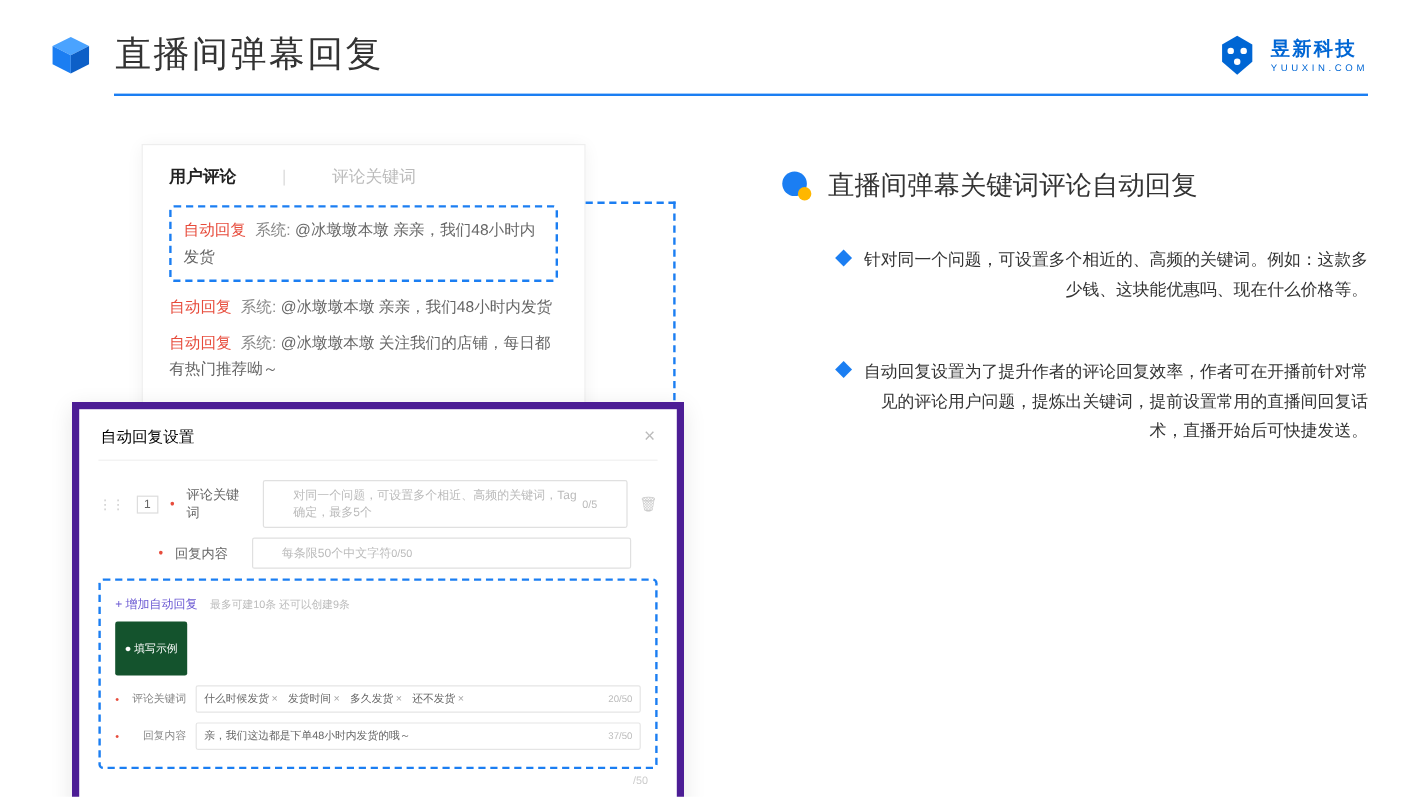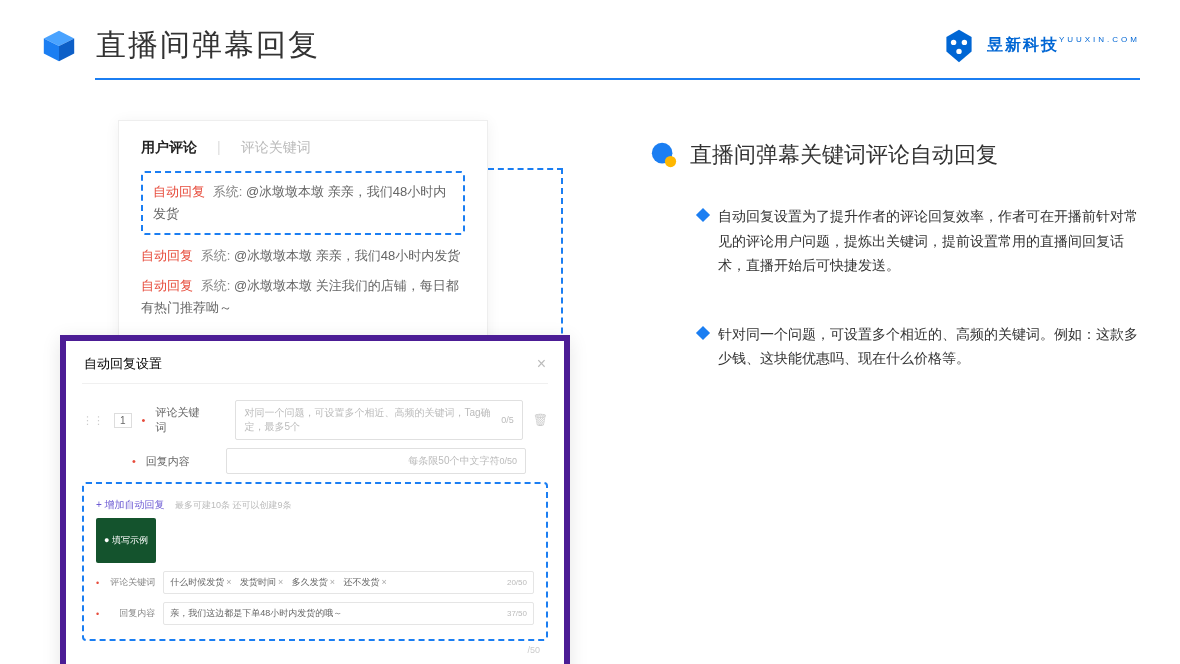--- a/index.html
+++ b/index.html
@@ -4,68 +4,68 @@
 <style>
 * { margin: 0; padding: 0; box-sizing: border-box; }
 body { font-family: "Microsoft YaHei", Arial, sans-serif; background: #fff; width: 1180px; height: 664px; position: relative; }
 
 .header { display: flex; align-items: center; justify-content: space-between; padding: 25px 40px 0 40px; }
 .header-left { display: flex; align-items: center; gap: 18px; }
 .cube-icon { width: 38px; height: 38px; position: relative; }
 .page-title { font-size: 30px; color: #333; font-weight: 500; letter-spacing: 2px; text-align: right; }
 .brand { display: flex; align-items: center; gap: 10px; }
 .brand-icon { width: 36px; height: 36px; }
-.brand-text { display: flex; flex-direction: row; }
+.brand-text { display: flex; flex-direction: column; }
 .brand-name { font-size: 16px; color: #0066d4; font-weight: bold; letter-spacing: 2px; }
 .brand-sub { font-size: 8px; color: #0066d4; letter-spacing: 3px; }
 .hr-line { height: 2px; background: #1b7ef2; margin: 12px 40px 0 95px; }
 
 .content { display: flex; padding: 40px 40px 0 60px; gap: 80px; }
 
 
 .left-col { position: relative; width: 510px; }
 .card1 { position: absolute; left: 58px; top: 0; width: 370px; background: #fff; border: 1px solid #eee; padding: 18px 22px 22px 22px; box-shadow: 0 2px 14px rgba(0,0,0,0.06); }
-.tabs { display: flex; gap: 20px; font-size: 14px; margin-bottom: 14px; }
+.tabs { display: flex; gap: 38px; font-size: 14px; margin-bottom: 14px; }
 .tab-active { font-weight: bold; color: #222; }
 .tab-inactive { color: #bbb; }
 .tab-sep { color: #ddd; }
 .highlight-box { border: 2px dashed #1b7ef2; border-radius: 4px; padding: 8px 10px; margin-bottom: 10px; position: relative; }
 .comment-line { font-size: 13px; color: #666; line-height: 1.7; margin-bottom: 8px; }
 .auto-label { color: #e74c3c; margin-right: 4px; }
 .sys-label { color: #888; }
 
 .card2 { position: absolute; left: 0; top: 215px; width: 510px; background: #fff; border: 6px solid #4c1d95; box-shadow: 0 4px 18px rgba(0,0,0,0.1); padding: 10px 16px 20px 16px; }
 .card2-header { display: flex; justify-content: space-between; align-items: center; font-size: 13px; padding: 4px 2px 10px 2px; border-bottom: 1px solid #f0f0f0; }
 .close-x { color: #bbb; font-size: 16px; cursor: pointer; }
 .form-row { display: flex; align-items: center; gap: 10px; margin: 16px 0 8px 0; font-size: 11px; }
 .num-badge { border: 1px solid #ddd; padding: 1px 5px; font-size: 10px; color: #666; }
 .dot-red { color: #e74c3c; }
 .field-label { color: #666; font-size: 11px; width: 54px; }
-.input-box { flex: 1; border: 1px solid #e0e0e0; border-radius: 2px; padding: 5px 8px; font-size: 10px; color: #bbb; display: flex; justify-content: flex-end; align-items: center; margin-left: 16px; }
+.input-box { flex: 1; border: 1px solid #e0e0e0; border-radius: 2px; padding: 5px 24px; font-size: 10px; color: #bbb; display: flex; justify-content: flex-start; align-items: center; }
 .counter { font-size: 9px; color: #bbb; }
 .trash { color: #ccc; font-size: 12px; }
 
 .example-box { border: 2px dashed #1b7ef2; border-radius: 4px; padding: 10px 12px 14px 12px; margin-top: 8px; }
 .add-link { color: #6b59d3; font-size: 10px; }
 .add-note { color: #bbb; font-size: 9px; margin-left: 6px; }
 .example-badge { background: #14532d; color: #fff; font-size: 9px; padding: 16px 8px; border-radius: 2px; display: inline-block; margin-top: 6px; }
 .ex-row { display: flex; align-items: center; gap: 8px; margin-top: 8px; font-size: 9px; }
 .ex-label { color: #888; width: 48px; text-align: right; }
 .ex-input { flex: 1; border: 1px solid #e5e5e5; border-radius: 2px; padding: 4px 6px; display: flex; justify-content: space-between; align-items: center; }
 .tag { font-size: 9px; color: #666; margin-right: 6px; }
 .tag::after { content: "×"; color: #aaa; margin-left: 2px; }
 .ex-counter { font-size: 8px; color: #bbb; }
 
 
 .conn1 { position: absolute; left: 428px; top: 48px; width: 75px; height: 2px; border-top: 2px dashed #1b7ef2; }
 .conn1v { position: absolute; left: 501px; top: 48px; width: 2px; height: 335px; border-left: 2px dashed #1b7ef2; }
 .conn1h2 { position: absolute; left: 468px; top: 381px; width: 35px; height: 2px; border-top: 2px dashed #1b7ef2; }
 
 
-.right-col { flex: 1; padding-top: 20px; }
+.right-col { flex: 1; padding-top: 20px; text-align: right; }
 .sub-header { display: flex; align-items: center; gap: 12px; margin-bottom: 34px; }
 .bubble-icon { width: 28px; height: 28px; position: relative; }
 .sub-title { font-size: 22px; color: #333; font-weight: 400; }
 .bullet-item { display: flex; gap: 10px; margin-bottom: 44px; padding-left: 48px; }
 .diamond { width: 10px; height: 10px; background: #1b7ef2; transform: rotate(45deg); flex-shrink: 0; margin-top: 6px; }
 .bullet-text { font-size: 14px; color: #333; line-height: 1.75; }
 </style>
 </head>
 <body>
 
@@ -199,21 +199,21 @@
         <svg viewBox="0 0 30 30" width="28" height="28">
           <circle cx="13" cy="13" r="11" fill="#1b7ef2"></circle>
           <circle cx="22" cy="22" r="6" fill="#ffb700"></circle>
         </svg>
       </div>
       <div class="sub-title">直播间弹幕关键词评论自动回复</div>
     </div>
 
     <div class="bullet-item">
       <div class="diamond"></div>
-      <div class="bullet-text">自动回复设置为了提升作者的评论回复效率，作者可在开播前针对常见的评论用户问题，提炼出关键词，提前设置常用的直播间回复话术，直播开始后可快捷发送。</div>
+      <div class="bullet-text">针对同一个问题，可设置多个相近的、高频的关键词。例如：这款多少钱、这块能优惠吗、现在什么价格等。</div>
     </div>
 
     <div class="bullet-item">
       <div class="diamond"></div>
-      <div class="bullet-text">针对同一个问题，可设置多个相近的、高频的关键词。例如：这款多少钱、这块能优惠吗、现在什么价格等。</div>
+      <div class="bullet-text">自动回复设置为了提升作者的评论回复效率，作者可在开播前针对常见的评论用户问题，提炼出关键词，提前设置常用的直播间回复话术，直播开始后可快捷发送。</div>
     </div>
   </div>
 </div>
 
 </body></html>

